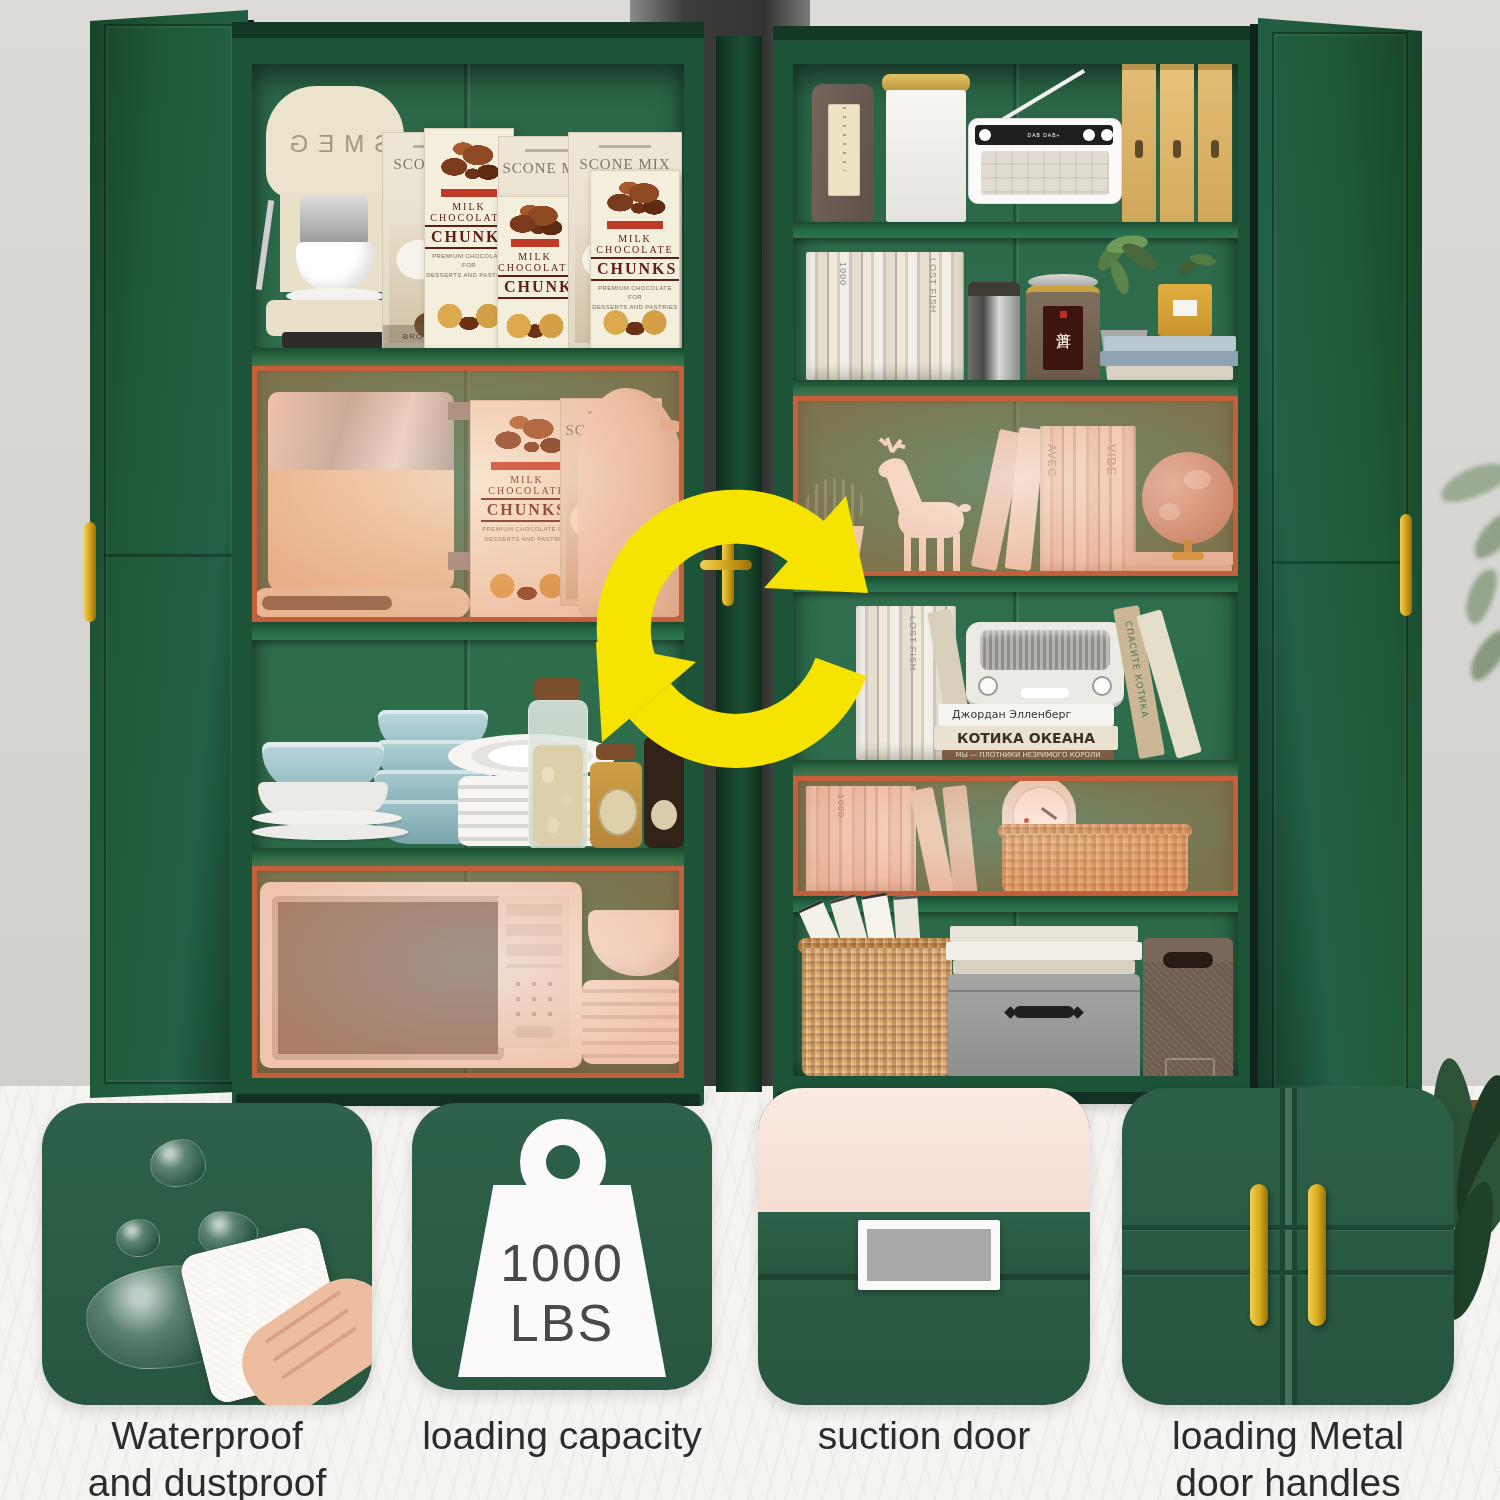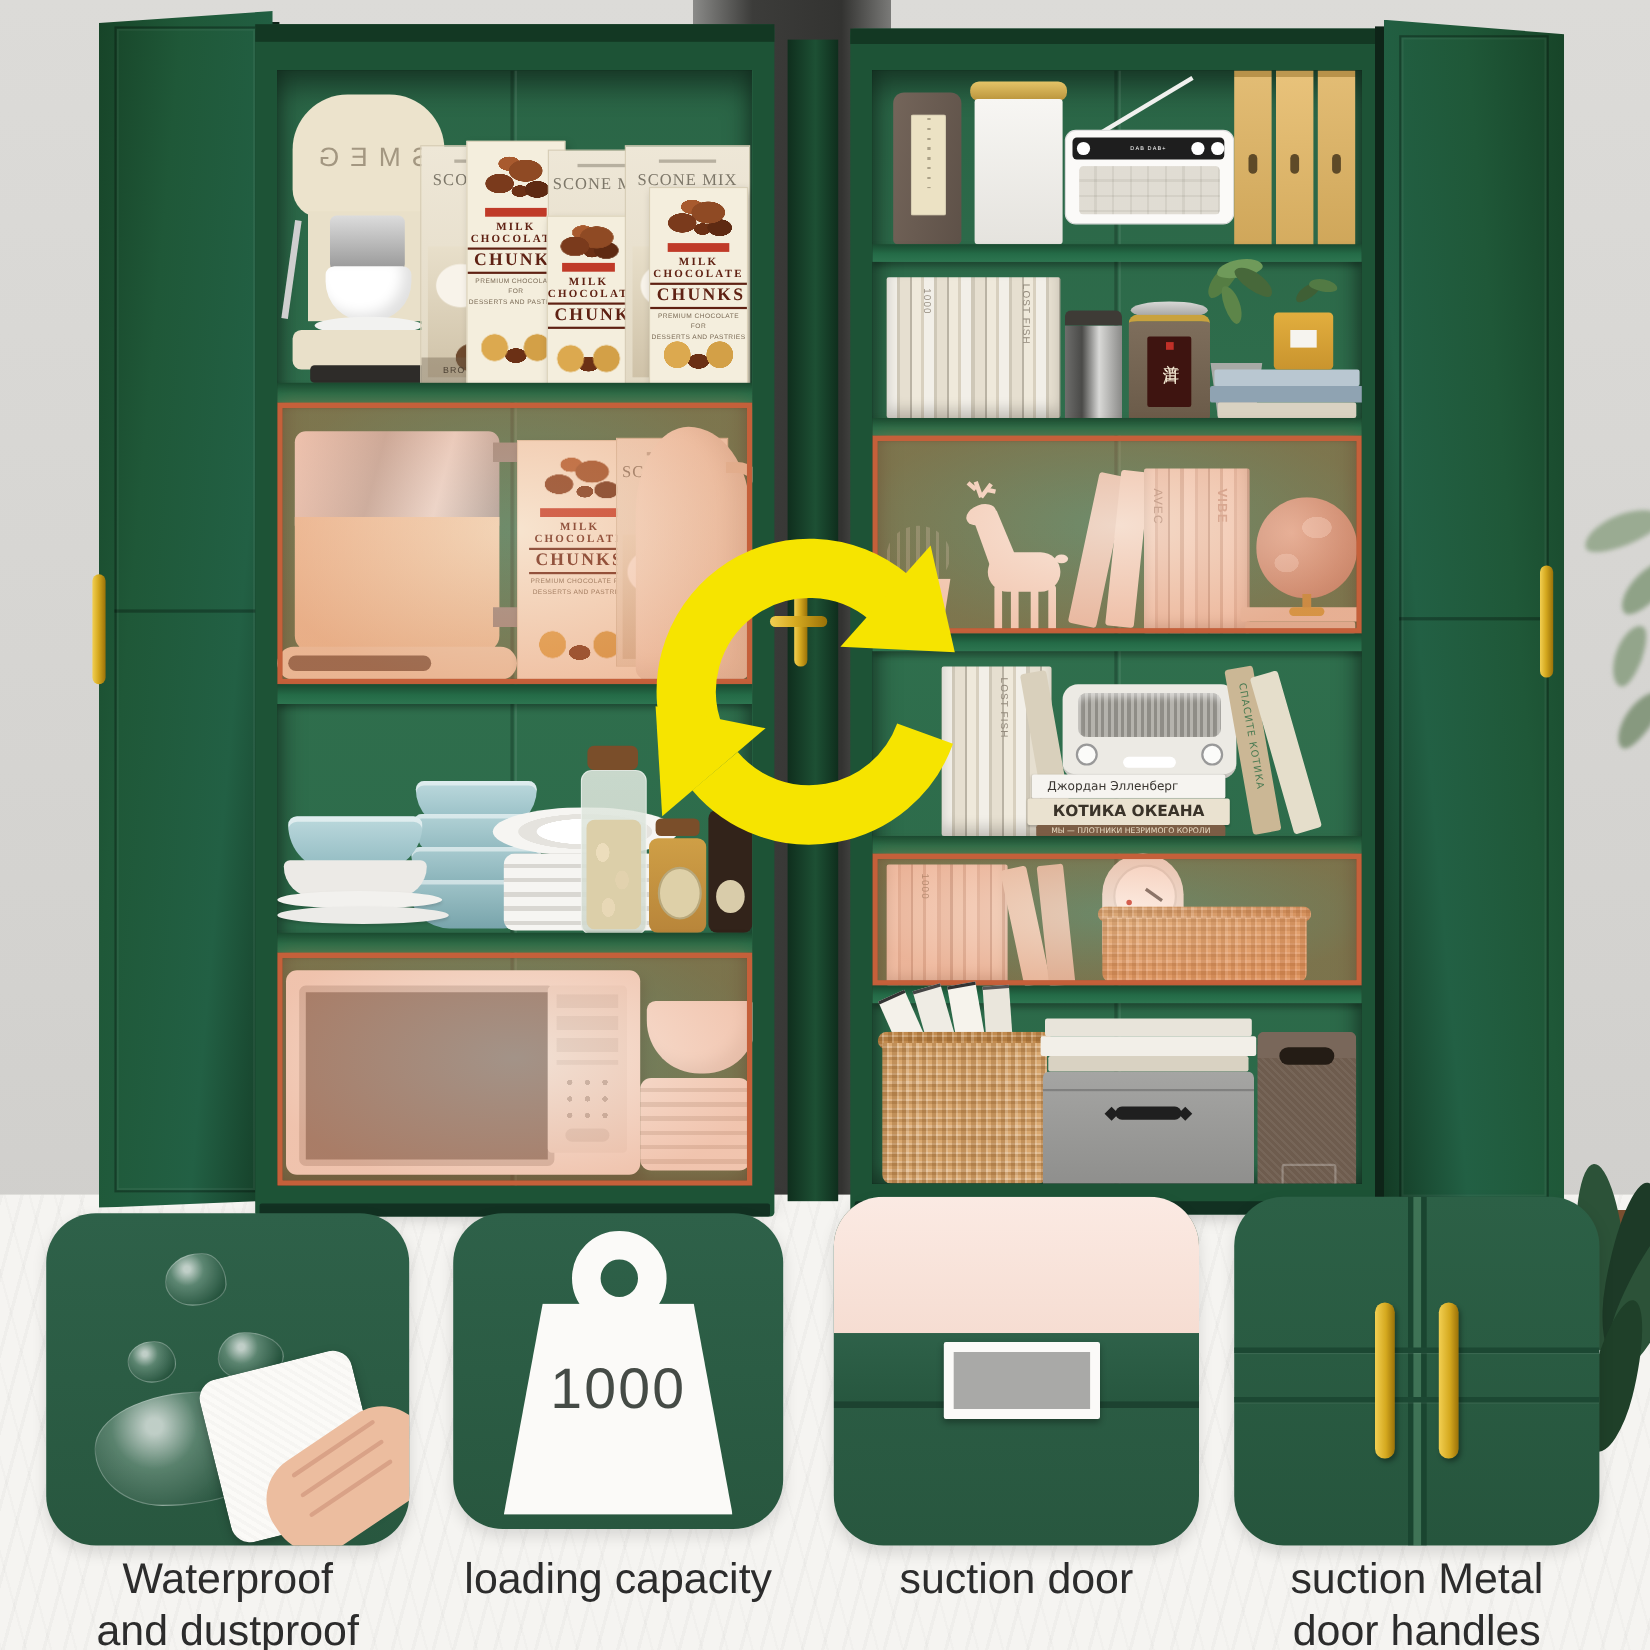--- a/index.html
+++ b/index.html
@@ -15,21 +15,21 @@
   .gold{background:linear-gradient(90deg,#f2cf52,#d5a91f 45%,#9a7108);border-radius:6px;}
   
   .scone{background:linear-gradient(#eee7d7,#e2d9c4);border:1px solid #d5cbb4;overflow:hidden;text-align:center;}
   .scone .s-brand{height:3px;width:46%;margin:12px auto 8px;background:#b7b0a0;}
   .scone .s-title{font-family:"Liberation Serif",serif;font-size:15px;letter-spacing:1px;color:#7d7769;}
   .scone .s-art{position:absolute;left:5%;right:5%;top:42%;bottom:3%;background:radial-gradient(46px 40px at 30% 30%,#f8f3ea 0 48%,transparent 50%),radial-gradient(40px 34px at 72% 55%,#efe7d8 0 48%,transparent 50%),radial-gradient(30px 26px at 40% 85%,#6e4a2e 0 48%,transparent 50%),radial-gradient(24px 20px at 85% 20%,#7d4a28 0 48%,transparent 50%),linear-gradient(#e8dfca,#cfc2a8);}
   .scone .s-side{position:absolute;left:0;right:0;bottom:0;height:24px;background:rgba(110,95,75,.40);color:#4e4335;font-size:8px;line-height:24px;letter-spacing:1px;}
   .chunks{background:#f4eedd;border:1px solid #d9d0b8;overflow:hidden;text-align:center;box-shadow:3px 4px 8px rgba(0,0,0,.25);}
   .chunks .k-art{height:24%;margin:6% 8% 2%;background:radial-gradient(22px 15px at 30% 62%,#7a3a1c 0 58%,transparent 60%),radial-gradient(26px 17px at 62% 40%,#8f4a24 0 58%,transparent 60%),radial-gradient(19px 13px at 76% 72%,#5e2a12 0 58%,transparent 60%),radial-gradient(17px 11px at 42% 28%,#a85a2e 0 58%,transparent 60%),radial-gradient(13px 9px at 55% 75%,#6b3015 0 58%,transparent 60%);}
   .chunks .k-tag{width:64%;height:8px;background:#c03a28;margin:0 auto 4px;}
-  .chunks .k-t1,.chunks .k-t2{font-family:"Liberation Serif",serif;font-size:10px;letter-spacing:2px;color:#5f2113;font-weight:bold;}
+  .chunks .k-t1,.chunks .k-t2{font-family:"Liberation Serif",serif;font-size:10px;letter-spacing:2px;color:#5f2113;font-weight:normal;}
   .chunks .k-t3{font-family:"Liberation Serif",serif;font-size:16px;letter-spacing:2px;color:#5f2113;font-weight:bold;border-top:2px solid #5f2113;border-bottom:2px solid #5f2113;display:inline-block;padding:1px 6px;margin-top:2px;}
   .chunks .k-sub{font-size:6px;color:#7a6a55;letter-spacing:.4px;margin-top:3px;line-height:1.6;}
   .chunks .k-cookies{position:absolute;bottom:3%;left:0;right:0;height:24%;background:radial-gradient(20px 20px at 28% 50%,#dca94f 0 60%,transparent 62%),radial-gradient(20px 20px at 72% 50%,#d3a047 0 60%,transparent 62%),radial-gradient(16px 11px at 50% 64%,#6b3015 0 60%,transparent 62%);}
   
   .books{background:repeating-linear-gradient(90deg,#f2efe8 0 9px,#cfc8b8 9px 12px,#e6dfd0 12px 21px,#bab3a4 21px 23px,#efe9db 23px 31px,#d8d0bf 31px 34px);border-radius:2px;box-shadow:inset 0 -8px 12px rgba(0,0,0,.18);}
   .books.pink{background:repeating-linear-gradient(90deg,#f4e6dc 0 10px,#dcc6ba 10px 13px,#ecd9cd 13px 22px,#c8b2a6 22px 24px,#f0e2d6 24px 33px,#d5bfb2 33px 36px);}
   .vtext{writing-mode:vertical-rl;font-size:9px;color:#938a7c;letter-spacing:1px;}
   .weave{background-color:#d9a870;background-image:repeating-linear-gradient(90deg,rgba(120,70,20,.25) 0 4px,rgba(255,255,255,.18) 4px 6px,transparent 6px 9px),repeating-linear-gradient(0deg,rgba(120,70,20,.22) 0 3px,rgba(255,255,255,.2) 3px 5px,transparent 5px 8px);}
   .leaf{border-radius:50% 50% 50% 50%/60% 60% 40% 40%;}
   .drop{background:radial-gradient(circle at 35% 30%,rgba(255,255,255,.7) 6%,rgba(215,235,224,.28) 32%,rgba(25,62,45,.30) 78%);border:1px solid rgba(255,255,255,.25);}
@@ -378,20 +378,21 @@
     <div class="i" style="left:196px;top:196px;width:160px;height:92px;background:#ecbd9f;border-radius:42px;transform:rotate(-34deg);"></div>
     <div class="i" style="left:216px;top:212px;width:90px;height:4px;background:#d9a287;border-radius:2px;transform:rotate(-34deg);"></div>
     <div class="i" style="left:224px;top:230px;width:90px;height:4px;background:#d9a287;border-radius:2px;transform:rotate(-34deg);"></div>
     <div class="i" style="left:232px;top:248px;width:90px;height:4px;background:#d9a287;border-radius:2px;transform:rotate(-34deg);"></div>
   </div>
 
   <div class="i tile" style="left:412px;top:1103px;width:300px;height:287px;">
     <div class="i" style="left:108px;top:16px;width:34px;height:34px;border:26px solid #fbfaf8;border-radius:50%;"></div>
     <div class="i" style="left:46px;top:82px;width:208px;height:192px;background:#fbfaf8;clip-path:polygon(17% 0,83% 0,100% 100%,0 100%);text-align:center;">
       <div style="margin-top:48px;font-size:52px;letter-spacing:2px;color:#454b46;">1000</div>
+      <div style="font-size:52px;letter-spacing:2px;color:#454b46;">LBS</div>
     </div>
   </div>
 
   <div class="i tile" style="left:758px;top:1088px;width:332px;height:317px;">
     <div class="i" style="left:0;top:0;width:332px;height:124px;background:linear-gradient(#fbeae3,#f6ddd2);"></div>
     <div class="i" style="left:0;top:124px;width:332px;height:62px;background:linear-gradient(#2e6149,#27573f);"></div>
     <div class="i" style="left:0;top:186px;width:332px;height:6px;background:#1c4230;"></div>
     <div class="i" style="left:100px;top:132px;width:124px;height:52px;background:#a9a9a7;border:9px solid #fbfaf8;border-radius:2px;box-shadow:0 3px 6px rgba(0,0,0,.3);"></div>
   </div>
 
@@ -409,17 +410,17 @@
     <div>Waterproof</div>
     <div>and dustproof</div>
   </div>
   <div class="i flabel" style="left:397px;top:1412px;width:330px;">
     <div>loading capacity</div>
   </div>
   <div class="i flabel" style="left:758px;top:1412px;width:332px;">
     <div>suction door</div>
   </div>
   <div class="i flabel" style="left:1122px;top:1412px;width:332px;">
-    <div>suction Metal</div>
+    <div>loading Metal</div>
     <div>door handles</div>
   </div>
 
 </div>
 
 </body></html>

